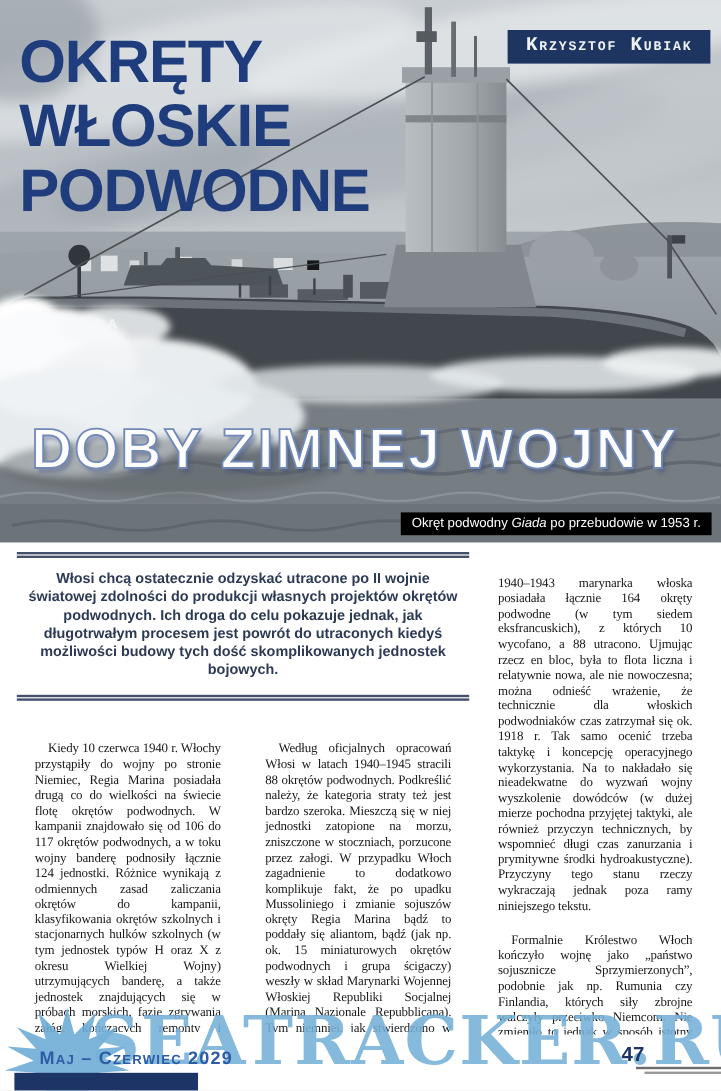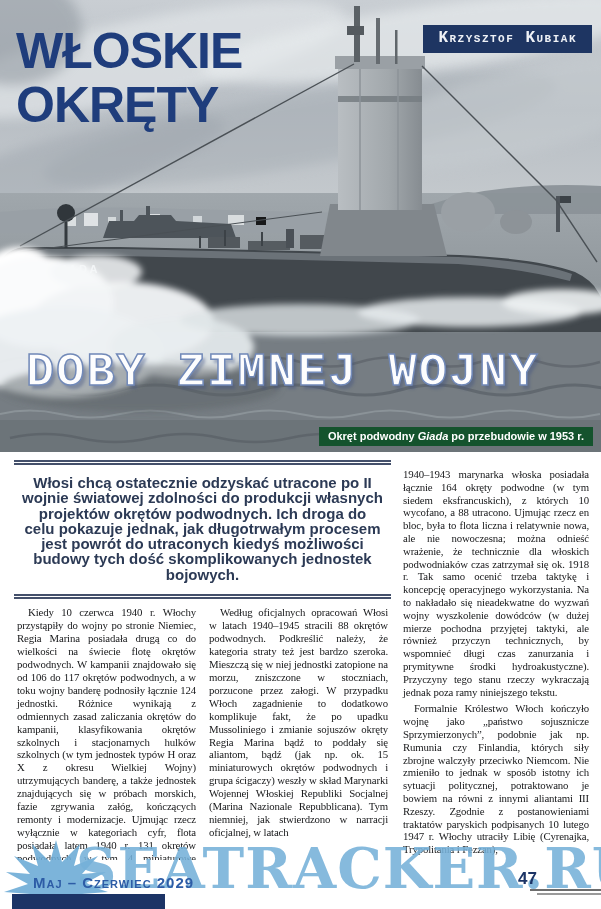--- a/index.html
+++ b/index.html
@@ -16,42 +16,42 @@
             font-size:50px;line-height:54px;letter-spacing:-1px;color:#1f3d7c;}
   .headline div{white-space:nowrap;}
 
   .author-badge{position:absolute;top:25px;right:9px;z-index:3;
             background:#1e3562;color:#eef1f6;
             font-family:Liberation Mono, monospace;font-weight:700;
             font-variant:small-caps;font-size:16px;letter-spacing:1.5px;
             padding:4px 15px 6px 15px;}
 
   .overlay-title{position:absolute;left:26px;top:346px;z-index:3;
-            font-family:Liberation Mono, monospace;font-weight:800;
+            font-family:Liberation Sans, sans-serif;font-weight:800;
             font-size:47px;letter-spacing:2px;color:#fdfdfe;white-space:nowrap;
             -webkit-text-stroke:1.5px #7189b8;
             text-shadow:3px 4px 3px rgba(60,80,130,.38);}
 
   .photo-caption{position:absolute;top:427px;right:8px;z-index:3;
-            background:#14532d;color:#ffffff;
+            background:#000000;color:#ffffff;
             font-family:"Liberation Sans",sans-serif;font-size:11px;
-            padding:3px 9px 4px 9px;white-space:nowrap;font-weight:bold;}
+            padding:3px 9px 4px 9px;white-space:nowrap;}
   .photo-caption .ship{font-style:italic;}
 
   
   .lead{position:absolute;left:14px;top:460px;width:377px;box-sizing:border-box;
         border-top:5px double #44506b;border-bottom:5px double #44506b;
         padding:10px 8px 12px 8px;text-align:center;
         font-family:"Liberation Sans",sans-serif;font-weight:700;
-        font-size:15px;line-height:15.3px;color:#2c3a55;}
+        font-size:12px;line-height:15.3px;color:#2c3a55;}
 
   
   .col{position:absolute;overflow:hidden;text-align:justify;color:#17181a;
        font-size:10.8px;line-height:12.95px;letter-spacing:-0.15px;}
-  .col p{margin:4px;}
+  .col p{margin:16px;}
   .col p.indent{text-indent:11px;}
   .col-1{left:13px;top:602px;width:187px;height:258px;}
   .col-2{left:205px;top:602px;width:187px;height:258px;}
   .col-3{left:399px;top:464px;width:194px;height:398px;line-height:12.8px;}
 
   
   .footer-issue{position:absolute;left:33px;top:874px;z-index:6;
         font-family:"Liberation Sans",sans-serif;font-weight:800;
         font-variant:small-caps;font-size:15px;letter-spacing:1px;color:#2d5ca6;}
   .footer-bar{position:absolute;left:12px;top:894px;width:153px;height:15px;
@@ -185,22 +185,23 @@
         <ellipse cx="96" cy="272" rx="46" ry="17" fill="#f5f7f8" opacity="0.85"></ellipse>
         <ellipse cx="300" cy="320" rx="120" ry="16" fill="#dde3e6" opacity="0.8"></ellipse>
         <ellipse cx="470" cy="312" rx="112" ry="15" fill="#e6ebed" opacity="0.85"></ellipse>
         <ellipse cx="562" cy="302" rx="60" ry="13" fill="#eef2f3" opacity="0.9"></ellipse>
         <ellipse cx="140" cy="388" rx="140" ry="24" fill="#5a6167" opacity="0.45"></ellipse>
       </g>
     </svg>
   </div>
 
   <div class="headline">
+    <div>OKRĘTY</div>
     <div>WŁOSKIE</div>
-    <div>OKRĘTY</div>
+    <div>PODWODNE</div>
   </div>
 
   <div class="author-badge">Krzysztof Kubiak</div>
 
   <div class="overlay-title">DOBY ZIMNEJ WOJNY</div>
 
   <div class="photo-caption"><span>Okręt podwodny </span><span class="ship">Giada</span><span> po przebudowie w 1953 r.</span></div>
 
   <div class="lead">Włosi chcą ostatecznie odzyskać utracone po II wojnie światowej zdolności do produkcji własnych projektów okrętów podwodnych. Ich droga do celu pokazuje jednak, jak długotrwałym procesem jest powrót do utraconych kiedyś możliwości budowy tych dość skomplikowanych jednostek bojowych.</div>
 

